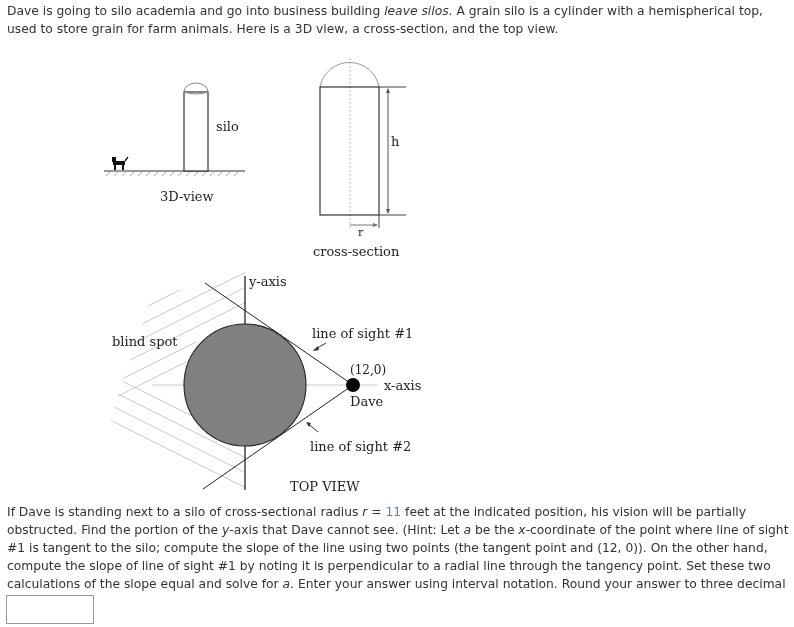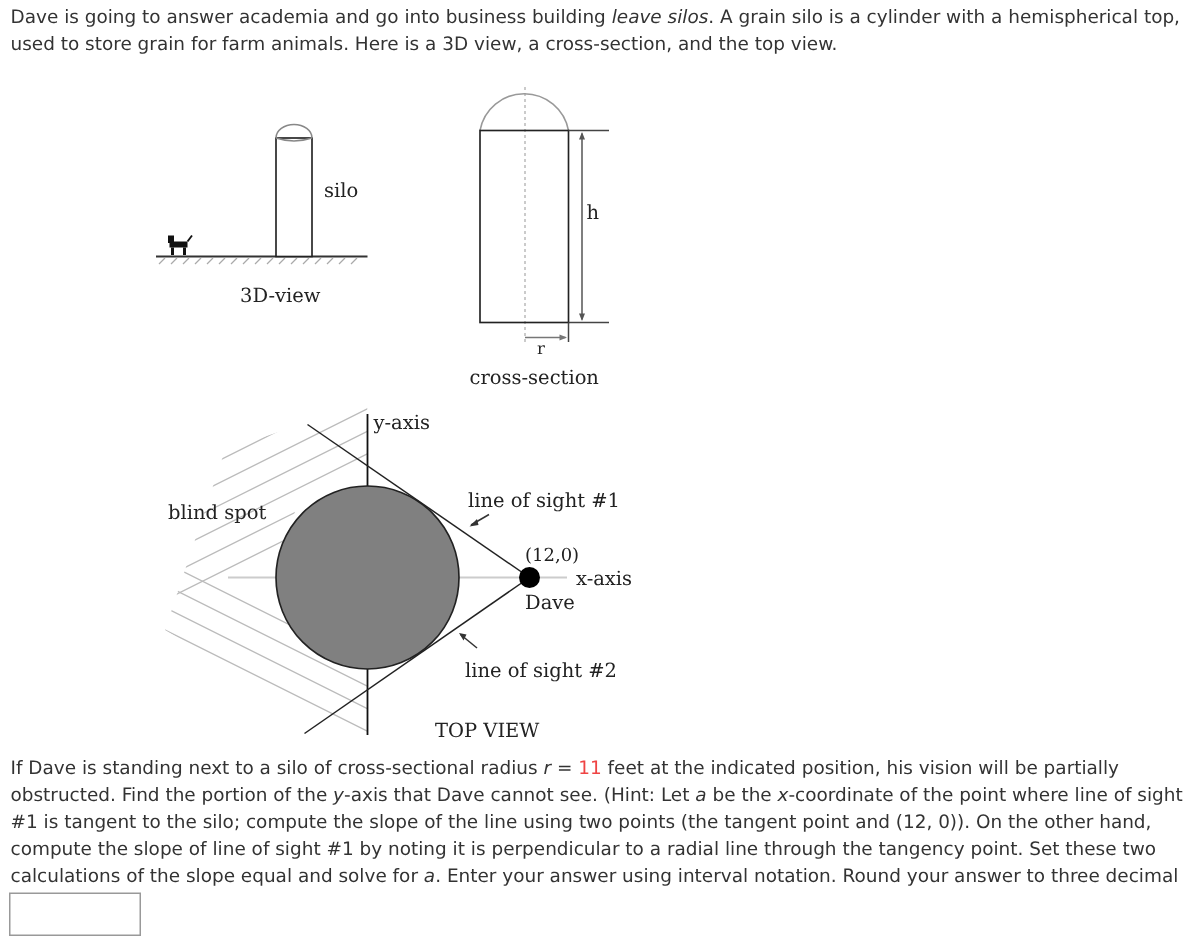--- a/index.html
+++ b/index.html
@@ -1,28 +1,28 @@
 <!DOCTYPE html>
 <html><head>
 <meta charset="utf-8">
 <style>
   html,body{margin:0;padding:0;background:#fff;}
   body{width:794px;height:627px;position:relative;overflow:hidden;font-family:"DejaVu Sans",sans-serif;color:#222;}
   .para{position:absolute;left:7px;font-size:12.3px;line-height:18px;color:#333;}
   #intro{top:2px;width:780px;}
   #question{top:503px;width:782px;}
-  .red{color:#ef4444;}
+  .red{color:#3b82f6;}
   .answer{position:absolute;left:6px;top:595px;width:88px;height:29px;border:1px solid #999;background:#fff;box-sizing:border-box;}
   svg{position:absolute;left:0;top:0;}
   .ser{font-family:"DejaVu Serif",serif;}
 </style>
 </head>
 <body>
 
-<div class="para" id="intro"><span>Dave is going to answer academia and go into business building </span><i>leave silos</i><span>. A grain silo is a cylinder with a hemispherical top, used to store grain for farm animals. Here is a 3D view, a cross-section, and the top view.</span></div>
+<div class="para" id="intro"><span>Dave is going to silo academia and go into business building </span><i>leave silos</i><span>. A grain silo is a cylinder with a hemispherical top, used to store grain for farm animals. Here is a 3D view, a cross-section, and the top view.</span></div>
 
 <svg width="794" height="627">
   <defs>
     <clipPath id="blindclip">
       <polygon points="245,268 150,300 110,420 245,500 245,445 195,420 185,380 200,330 245,310"></polygon>
     </clipPath>
   </defs>
 
   <g>
     <line x1="104" y1="171" x2="245" y2="171" stroke="#333" stroke-width="1.2"></line>

